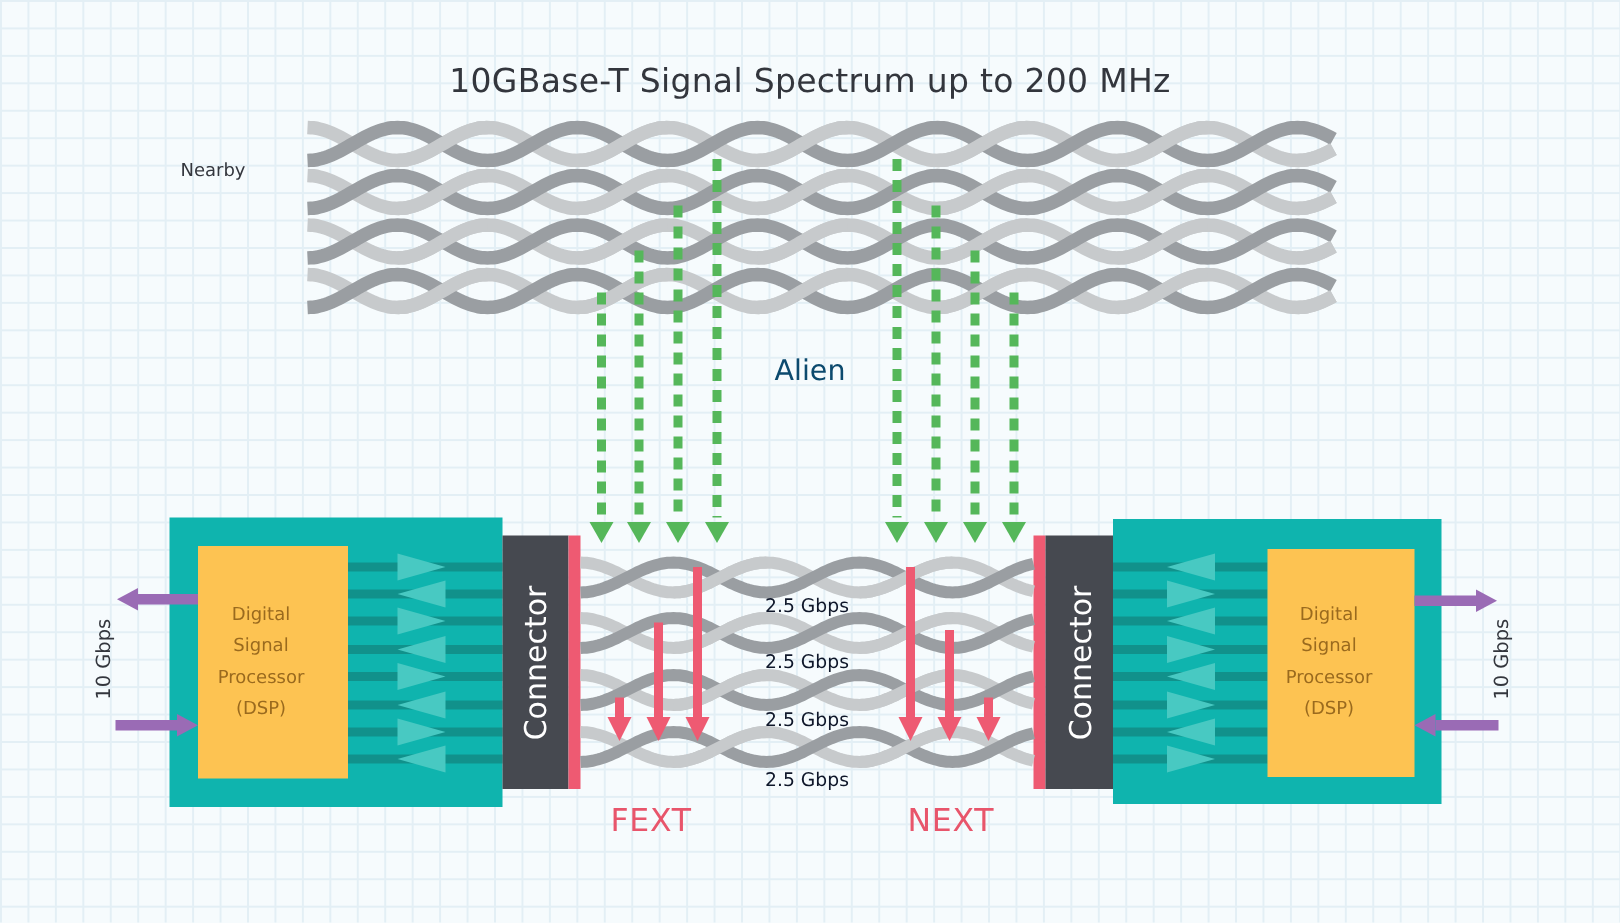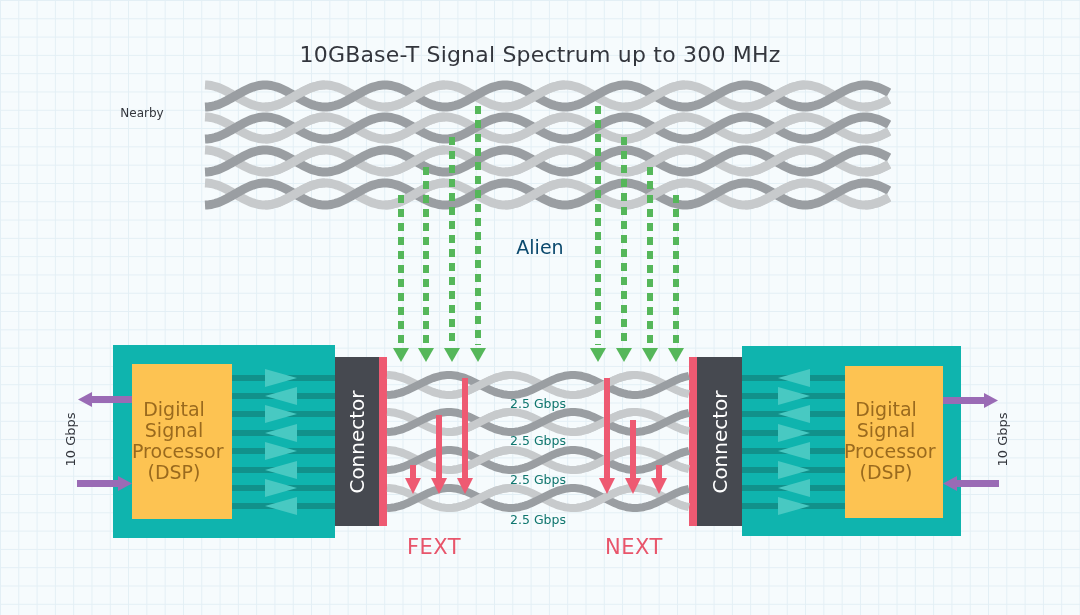--- a/index.html
+++ b/index.html
@@ -10,22 +10,22 @@
       linear-gradient(#e3eff5 1px, transparent 1px),
       linear-gradient(90deg, #e3eff5 1px, transparent 1px);
     background-size: 18.3px 18.3px;
     font-family: "DejaVu Sans", sans-serif;
   }
   #diagram { position: absolute; left: 0; top: 0; }
   .lbl { position: absolute; color: #33363d; text-align: center; white-space: nowrap; }
   #title { left: 0; width: 1080px; top: 42px; font-size: 22px; letter-spacing: 0.2px; }
   #nearby { left: 92px; width: 100px; top: 97px; font-size: 12px; line-height: 33px; }
   #alien { left: 470px; width: 140px; top: 234px; font-size: 19px; line-height: 26px; color: #0c4a6e; }
-  .dsp-text { position: absolute; color: #9a6a1e; font-size: 19px; line-height: 21px; text-align: center; width: 84px; }
-  .gbps { position: absolute; font-size: 12.5px; color: #0f766e; left: 488px; width: 100px; text-align: center; }
+  .dsp-text { position: absolute; color: #9a6a1e; font-size: 12px; line-height: 21px; text-align: center; width: 84px; }
+  .gbps { position: absolute; font-size: 12.5px; color: #0f172a; left: 488px; width: 100px; text-align: center; }
   .conn-text { position: absolute; color: #ffffff; font-size: 20px; transform: rotate(-90deg); transform-origin: center; width: 160px; text-align: center; }
   .rate { position: absolute; color: #33363d; font-size: 13px; transform: rotate(-90deg); width: 80px; text-align: center; }
   .xt { position: absolute; color: #e8556b; font-size: 21px; letter-spacing: 0.5px; }
 </style>
 </head>
 <body>
 
 <svg id="diagram" width="1080" height="615" viewBox="0 0 1080 615" xmlns="http://www.w3.org/2000/svg">
   <g id="nearby-cable">
       <g>
@@ -189,21 +189,21 @@
       <polygon points="457,478 473,478 465,494" fill="#ee5a72"></polygon>
       <rect x="604" y="378" width="6" height="100" fill="#ee5a72"></rect>
       <polygon points="599,478 615,478 607,494" fill="#ee5a72"></polygon>
       <rect x="630" y="420" width="6" height="58" fill="#ee5a72"></rect>
       <polygon points="625,478 641,478 633,494" fill="#ee5a72"></polygon>
       <rect x="656" y="465" width="6" height="13" fill="#ee5a72"></rect>
       <polygon points="651,478 667,478 659,494" fill="#ee5a72"></polygon>
     </g>
 </svg>
 
-<div id="title" class="lbl">10GBase-T Signal Spectrum up to 300 MHz</div>
+<div id="title" class="lbl">10GBase-T Signal Spectrum up to 200 MHz</div>
 
 <div id="nearby" class="lbl">
   <div>Nearby</div>
 </div>
 
 <div id="alien" class="lbl">
   <div>Alien</div>
 </div>
 
 <div class="dsp-text" style="left:132px; top:399px;">

